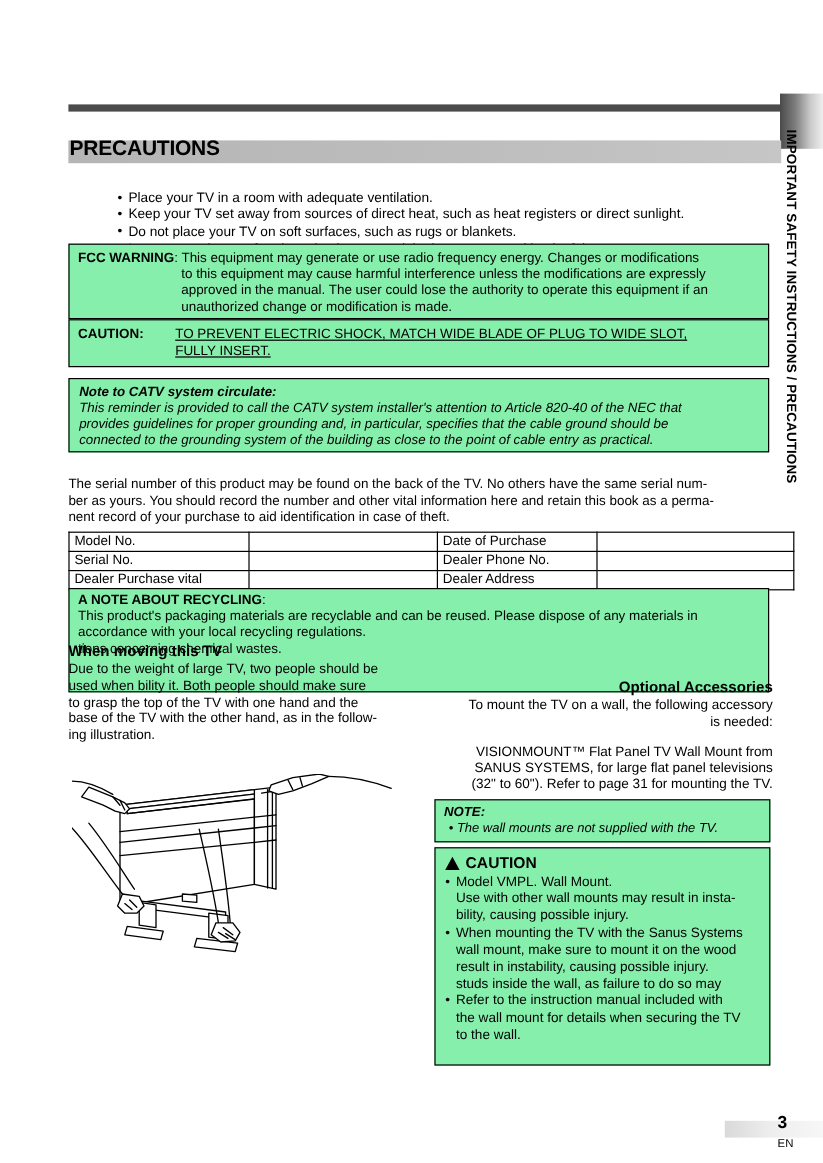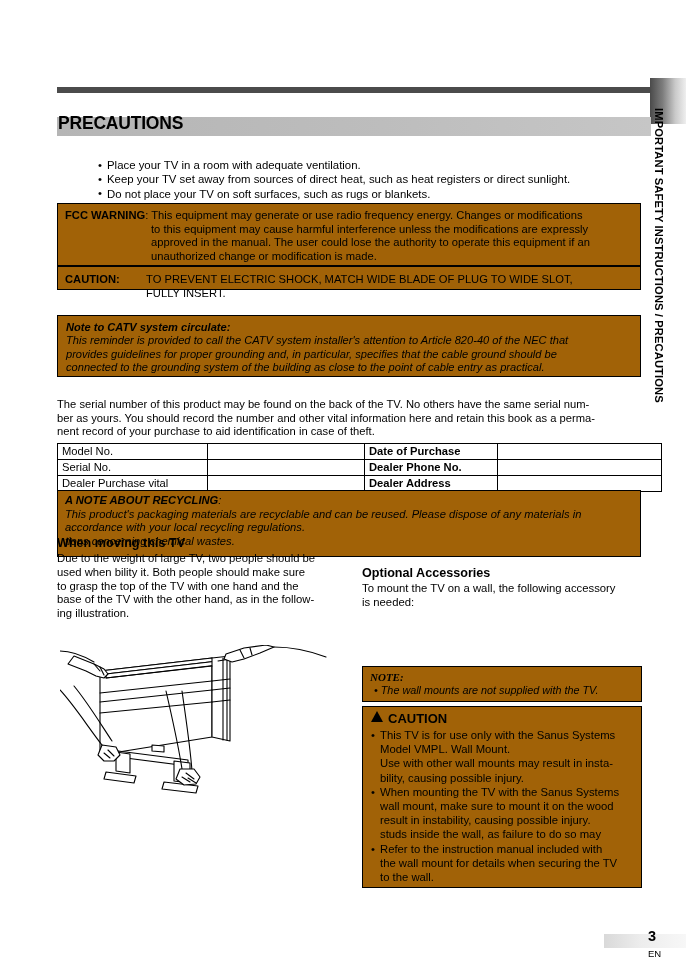--- a/index.html
+++ b/index.html
@@ -96,51 +96,51 @@
     position: absolute;
     left: 0;
     top: -0.5px;
   }
 
   
   .box {
     position: absolute;
     border: 1.4px solid #000;
     box-sizing: border-box;
-    background: #a16207;
+    background: #86efac;
   }
 
   
   #fcc-box { left: 57px; top: 203px; width: 584px; height: 63px; }
   .fcc-inner {
     position: relative;
     padding: 5px 7px 0 7px;
     font-size: 11.2px;
     line-height: 13.6px;
   }
   .fcc-label { font-weight: bold; }
   .fcc-line { white-space: nowrap; }
   .fcc-line.indent { padding-left: 86px; }
 
   
-  #shock-box { left: 57px; top: 266px; width: 584px; height: 24px; }
+  #shock-box { left: 57px; top: 266px; width: 584px; height: 40px; }
   .shock-inner {
     position: relative;
     padding: 5px 7px 0 7px;
     font-size: 11.2px;
     line-height: 14px;
   }
   .shock-label {
     font-weight: bold;
     position: absolute;
     left: 7px;
     top: 5px;
   }
   .shock-body { padding-left: 81px; }
-  .shock-body div { white-space: nowrap; }
+  .shock-body div { white-space: nowrap; text-decoration: underline; }
 
   
   #catv-box { left: 57px; top: 315px; width: 584px; height: 62px; }
   .catv-inner {
     padding: 5px 8px 0 8px;
     font-size: 11.1px;
     line-height: 13.4px;
     font-style: italic;
   }
   .catv-title { font-weight: bold; font-style: italic; }
@@ -168,45 +168,46 @@
   }
   .record-table td {
     border: 1.1px solid #000;
     height: 15px;
     font-size: 11.2px;
     padding: 0 0 0 4px;
     line-height: 15px;
   }
   .col-lbl-a { width: 145px; }
   .col-val-a { width: 152px; }
-  .col-lbl-b { width: 128px; font-weight: bold; }
+  .col-lbl-b { width: 128px; }
   .col-val-b { width: 159px; }
 
   
-  #recycle-box { left: 57px; top: 490px; width: 584px; height: 67px; font-style: italic; }
+  #recycle-box { left: 57px; top: 490px; width: 584px; height: 87px; }
   .recycle-inner {
     padding: 3px 7px 0 7px;
     font-size: 11.2px;
     line-height: 13.6px;
   }
   .recycle-title { font-weight: bold; }
   .recycle-inner div { white-space: nowrap; }
 
   
   .col-left {
     position: absolute;
     left: 57px;
     top: 536px;
     width: 295px;
   }
   .col-right {
     position: absolute;
     left: 362px;
     top: 566px;
     width: 282px;
+    text-align: right;
   }
   .sub-heading {
     font-size: 12.6px;
     font-weight: bold;
     line-height: 15px;
     margin-bottom: 1px;
   }
   .body-text {
     font-size: 11.3px;
     line-height: 13.8px;
@@ -224,31 +225,32 @@
   }
 
   
   #note-box { left: 362px; top: 666px; width: 280px; height: 36px; }
   .note-inner {
     padding: 4px 7px 0 7px;
     font-size: 10.8px;
     line-height: 13px;
     font-style: italic;
   }
-  .note-title { font-weight: bold; font-style: italic; font-size: 11px; font-family: Liberation Serif, serif; }
+  .note-title { font-weight: bold; font-style: italic; font-size: 11px; }
   .note-bullet { padding-left: 4px; white-space: nowrap; }
 
   
   #caution-box { left: 362px; top: 706px; width: 280px; height: 182px; }
   .caution-inner { padding: 4px 7px 0 8px; }
   .caution-head {
     font-size: 13px;
     font-weight: bold;
     line-height: 16px;
     display: flex;
+    align-items: center;
     gap: 5px;
   }
   .warn-tri {
     display: inline-block;
     width: 0; height: 0;
     border-left: 6.5px solid transparent;
     border-right: 6.5px solid transparent;
     border-bottom: 11px solid #000;
     position: relative;
     top: 0px;
@@ -451,38 +453,42 @@
     </svg>
   </div>
 
   <div class="col-right">
     <div class="sub-heading">Optional Accessories</div>
     <div class="body-text">
       <div>To mount the TV on a wall, the following accessory</div>
       <div>is needed:</div>
     </div>
     <div class="spacer-line"></div>
+    <div class="body-text">
+      <div>VISIONMOUNT™ Flat Panel TV Wall Mount from</div>
+      <div>SANUS SYSTEMS, for large flat panel televisions</div>
+      <div>(32" to 60"). Refer to page 31 for mounting the TV.</div>
+    </div>
   </div>
 
   <div class="box" id="note-box">
     <div class="note-inner">
       <div class="note-title">NOTE:</div>
       <div class="note-bullet">• The wall mounts are not supplied with the TV.</div>
     </div>
   </div>
 
   <div class="box" id="caution-box">
     <div class="caution-inner">
       <div class="caution-head">
         <span class="warn-tri"></span>
         <span>CAUTION</span>
       </div>
       <ul class="caution-list">
         <li>
-          <div>This TV is for use only with the Sanus Systems</div>
           <div>Model VMPL. Wall Mount.</div>
           <div>Use with other wall mounts may result in insta-</div>
           <div>bility, causing possible injury.</div>
         </li>
         <li>
           <div>When mounting the TV with the Sanus Systems</div>
           <div>wall mount, make sure to mount it on the wood</div>
           <div>result in instability, causing possible injury.</div>
           <div>studs inside the wall, as failure to do so may</div>
         </li>

